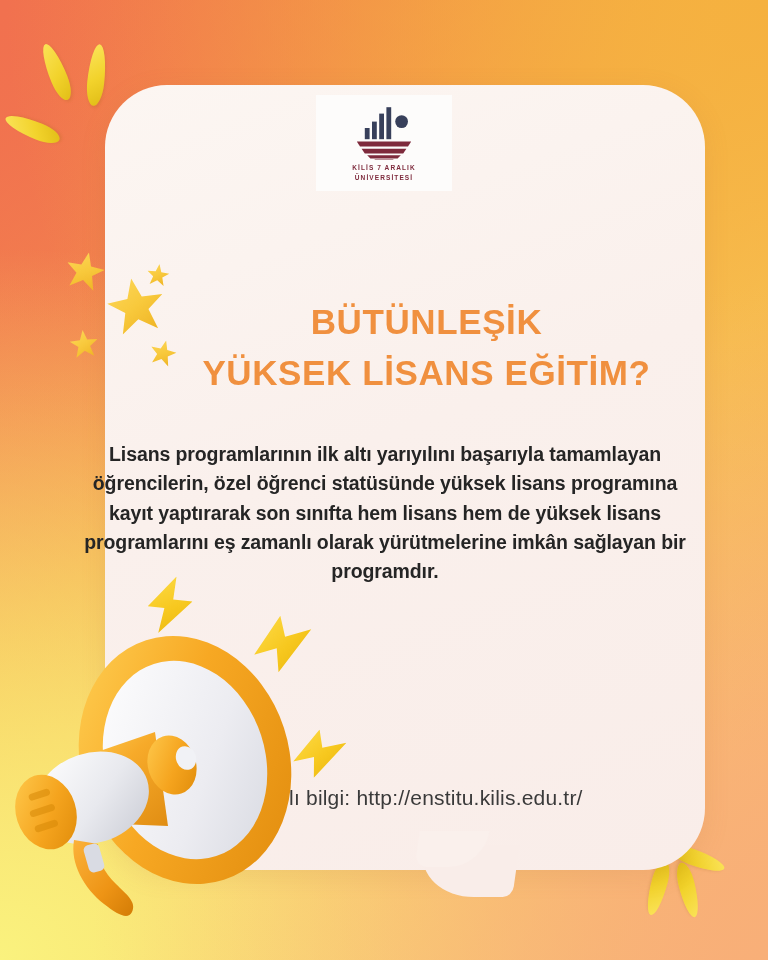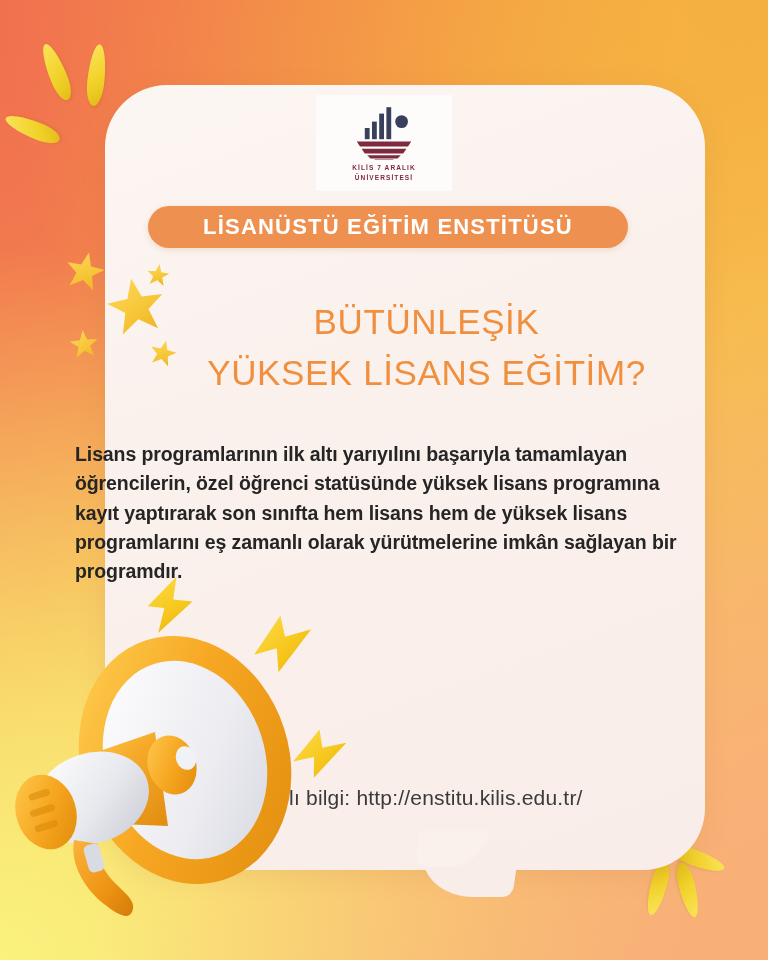--- a/index.html
+++ b/index.html
@@ -56,27 +56,27 @@
     display:flex;align-items:center;justify-content:center;
     box-shadow:0 2px 6px rgba(190,110,50,0.18);
   }
   .pill span{
     color:#FFFFFF;font-size:22px;font-weight:bold;letter-spacing:1.2px;
   }
 
   
   .headline{
     position:absolute;left:105px;top:296px;width:643px;text-align:center;
-    color:#F0903F;font-weight:normal;font-size:35px;line-height:1.47;
+    color:#F0903F;font-weight:bold;font-size:35px;line-height:1.47;
     letter-spacing:0.6px;
   }
 
   
   .body-text{
-    position:absolute;left:75px;top:440px;width:620px;text-align:left;
+    position:absolute;left:75px;top:440px;width:620px;text-align:center;
     color:#252525;font-weight:bold;font-size:19.5px;line-height:1.5;
     letter-spacing:-0.1px;
   }
 
   
   .footer-url{
     position:absolute;left:105px;top:786px;width:600px;text-align:center;
     color:#3A3A3A;font-size:21px;letter-spacing:0.2px;
   }
 
@@ -130,23 +130,20 @@
       <path d="M22 56 L78 56 L74 62 L26 62 Z" fill="#7E2A3C"></path>
       <path d="M29 64 L71 64 L67 68 L33 68 Z" fill="#7E2A3C"></path>
       <path d="M38 69.5 L62 69.5 L56 74 L44 74 Z" fill="#7E2A3C"></path>
     </svg>
     <div class="logo-text">
       <div>KİLİS 7 ARALIK</div>
       <div>ÜNİVERSİTESİ</div>
     </div>
   </div>
 
-  <div class="pill">
-    <span>LİSANÜSTÜ EĞİTİM ENSTİTÜSÜ</span>
-  </div>
 
   <div class="star" style="left:108px;top:278px;width:56px;height:56px;transform:rotate(-10deg);"></div>
   <div class="star" style="left:66px;top:252px;width:38px;height:38px;transform:rotate(12deg);"></div>
   <div class="star" style="left:147px;top:264px;width:22px;height:22px;transform:rotate(8deg);"></div>
   <div class="star" style="left:70px;top:330px;width:28px;height:28px;transform:rotate(-6deg);"></div>
   <div class="star" style="left:150px;top:340px;width:26px;height:26px;transform:rotate(14deg);"></div>
 
   <div class="headline">
     <div>BÜTÜNLEŞİK</div>
     <div>YÜKSEK LİSANS EĞİTİM?</div>

